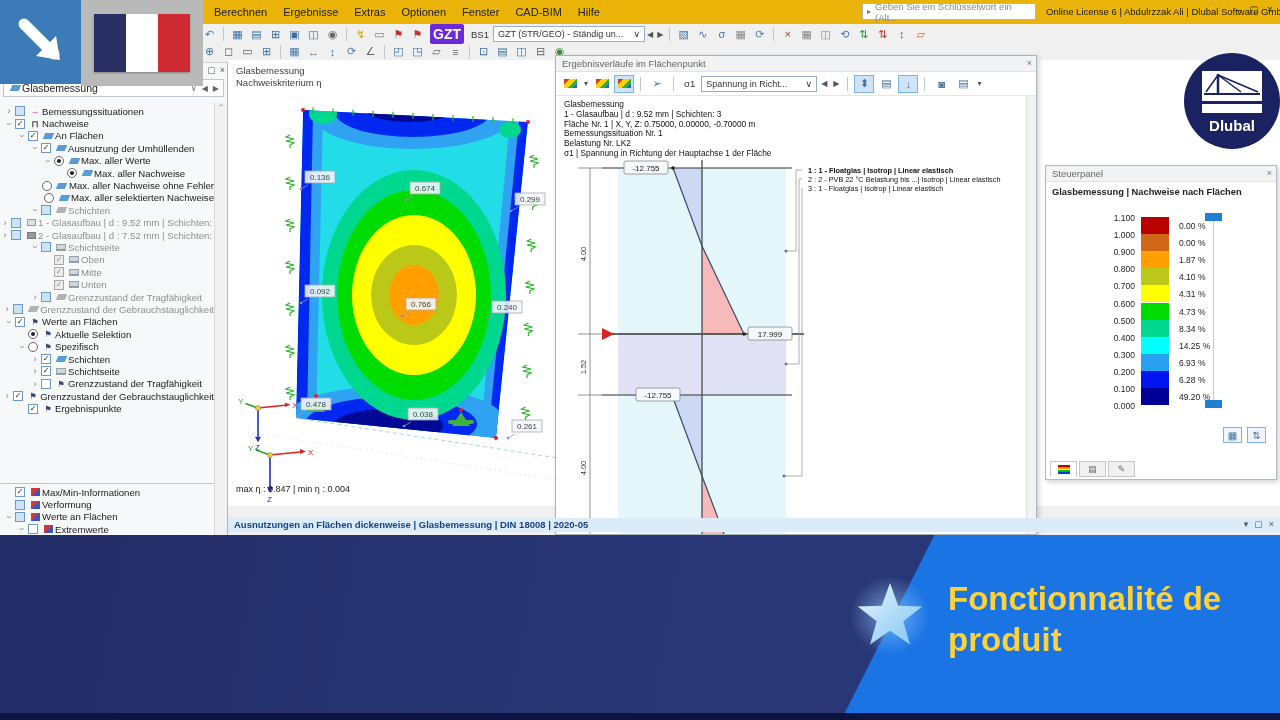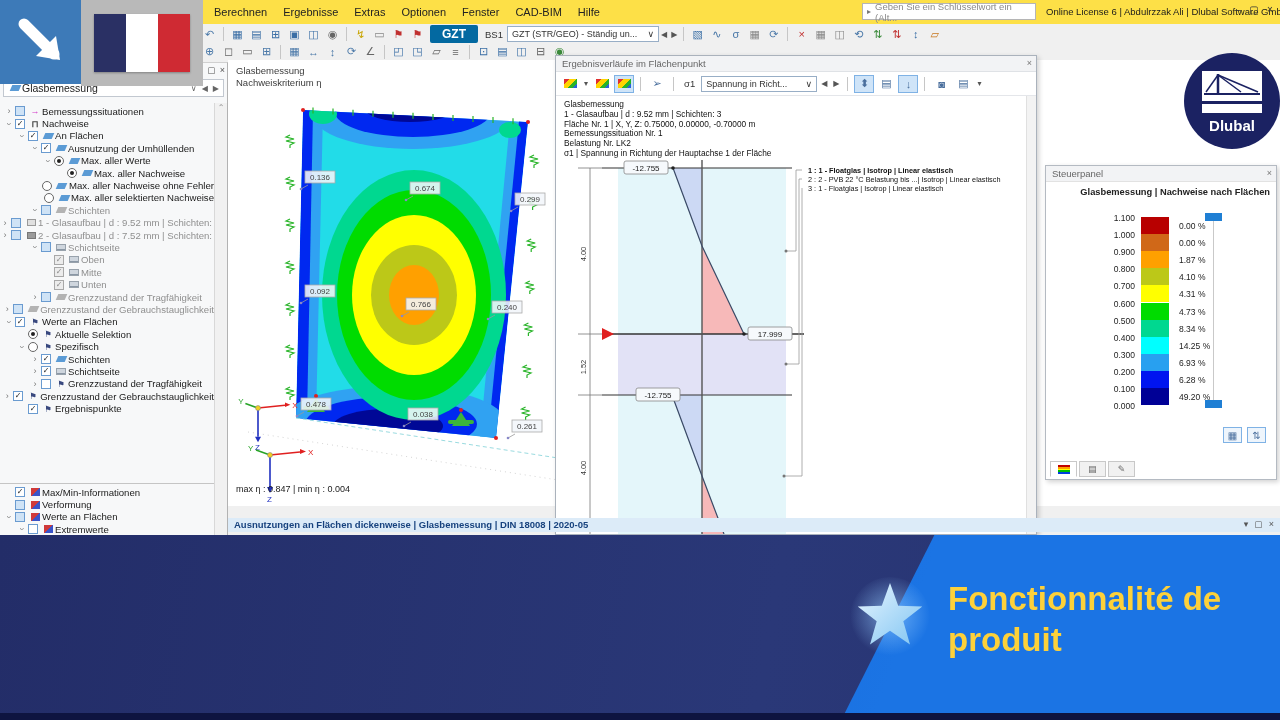--- a/index.html
+++ b/index.html
@@ -1,38 +1,38 @@
 <!DOCTYPE html>
 <html><head>
 <meta charset="utf-8">
 <style>
   * { box-sizing: border-box; margin: 0; padding: 0; }
   html,body { width:1280px; height:720px; overflow:hidden; }
   body { font-family:"Liberation Sans", sans-serif; background:#f0f0f0; }
   .app { position:relative; width:1280px; height:720px; background:#f0f0f0; overflow:hidden; }
 
   
-  .titlebar { position:absolute; left:0; top:0; width:1280px; height:24px; background:#fde047; }
+  .titlebar { position:absolute; left:0; top:0; width:1280px; height:24px; background:#eab308; }
   .menus { position:absolute; left:206px; top:4px; display:flex; }
   .menu-item { font-size:11px; color:#222; padding:2px 8px; }
   .searchbox { position:absolute; left:862px; top:3px; width:174px; height:17px; background:#fff;
     border:1px solid #b5b5b5; font-size:9.5px; color:#8a8a8a; display:flex; align-items:center; padding:0 4px; }
   .searchbox .tri { color:#777; margin-right:4px; font-size:8px; }
   .license { position:absolute; left:1046px; top:6px; font-size:9.5px; color:#1a1a1a; white-space:nowrap; }
   .winctrl { position:absolute; right:2px; top:4px; display:flex; }
   .winctrl span { width:16px; text-align:center; font-size:10px; color:#333; }
 
   
   .toolbar { position:absolute; display:flex; align-items:center; }
   .tb1 { left:200px; top:25px; width:1080px; height:18px; }
   .tb2 { left:200px; top:43px; width:1080px; height:17px; }
   .tbi { width:17px; height:16px; display:flex; align-items:center; justify-content:center;
     font-size:11px; margin:0 1px; flex:none; }
   .tbsep { width:1px; height:14px; background:#c6c6c6; margin:0 4px; flex:none; }
-  .gzt-badge { background:#0369a1; color:#fff; font-weight:bold; font-size:12px; padding:2px 12px;
+  .gzt-badge { background:#6d28d9; color:#fff; font-weight:bold; font-size:14px; padding:2px 3px;
     border-radius:2px; margin:0 3px; flex:none; }
   .bs1 { font-size:9.5px; color:#333; margin:0 4px; flex:none; }
   .lc-combo { width:152px; height:16px; background:#fff; border:1px solid #98aec6; font-size:9px;
     color:#333; display:flex; align-items:center; padding:0 4px; justify-content:space-between; flex:none; }
   .mini-nav { font-size:8px; color:#555; margin:0 2px; flex:none; }
 
   
   .navigator { position:absolute; left:0; top:62px; width:228px; height:473px; background:#f7f8f9;
     border-right:1px solid #b2b2b2; border-top:1px solid #d0d0d0; }
   .nav-chrome { position:absolute; top:0; right:2px; height:14px; display:flex; gap:4px; align-items:center; }
@@ -96,21 +96,21 @@
   .rp-combo { width:116px; height:16px; border:1px solid #98aec6; background:#fff; font-size:9px; color:#333;
     display:flex; align-items:center; justify-content:space-between; padding:0 4px; flex:none; }
   .rp-info { position:absolute; left:8px; top:44px; font-size:8.3px; line-height:9.8px; color:#111; }
   .rp-scroll { position:absolute; right:0; top:40px; bottom:0; width:10px; background:#f3f3f3; border-left:1px solid #e0e0e0; }
 
   
   .steuerpanel { position:absolute; left:1045px; top:165px; width:232px; height:315px; background:#fff;
     border:1px solid #b4bac2; box-shadow:2px 2px 5px rgba(0,0,0,.18); }
   .sp-title { height:16px; background:#f2f3f5; border-bottom:1px solid #e2e2e2; font-size:9.5px; color:#666;
     padding:2px 6px; position:relative; }
-  .sp-sub { font-size:9.3px; font-weight:bold; color:#222; padding:5px 6px 0 6px;text-align:right; }
+  .sp-sub { font-size:9.3px; font-weight:bold; color:#222; padding:5px 6px 0 6px; }
   .sp-scale { position:absolute; left:0; top:46px; right:0; height:220px; }
   .sp-val { position:absolute; width:44px; text-align:right; font-size:8.5px; color:#222; }
   .sp-box { position:absolute; left:95px; width:28px; }
   .sp-pct { position:absolute; left:133px; font-size:8.5px; color:#222; }
   .sp-track { position:absolute; left:167px; width:1px; background:#c9c9c9; }
   .sp-handle { position:absolute; left:159px; width:17px; height:8px; background:#1f7fd4; }
   .sp-btns { position:absolute; right:10px; bottom:36px; display:flex; gap:5px; }
   .sp-btn { width:19px; height:16px; border:1px solid #7fb2e5; background:#eef5fc; font-size:10px;
     color:#4a6f9d; display:flex; align-items:center; justify-content:center; }
   .sp-tabs { position:absolute; left:4px; bottom:2px; display:flex; }

